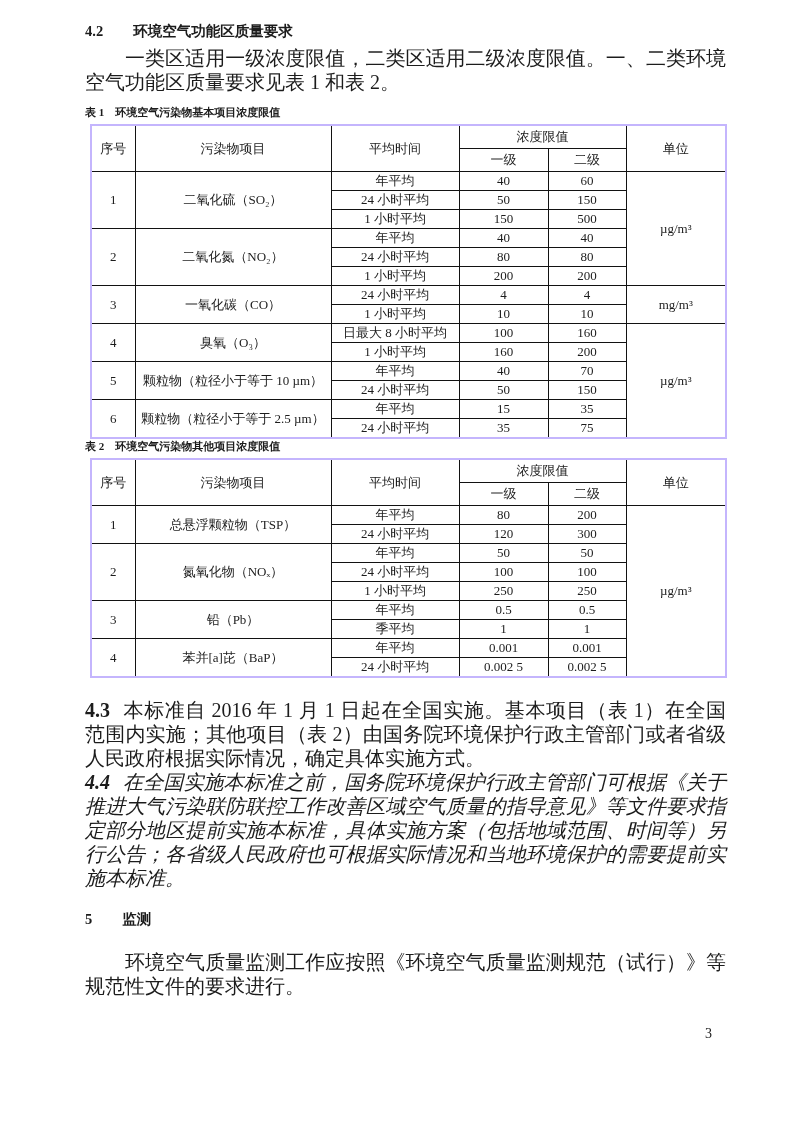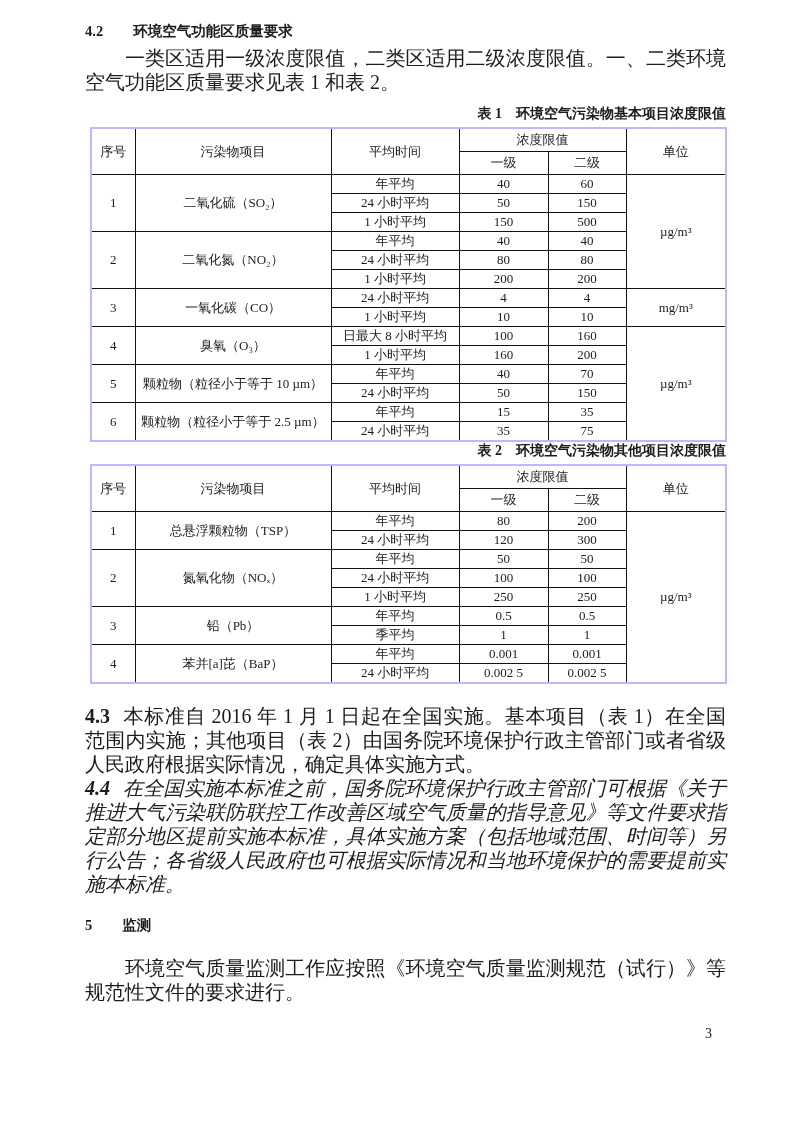--- a/index.html
+++ b/index.html
@@ -18,21 +18,21 @@
   .sec-heading .sec-num { margin-right:30px; }
 
   .para { font-size:20px; line-height:24px; margin:0; text-align:justify; }
   .indent { text-indent:2em; }
   .p42 { margin-top:5px; }
   .p43 { margin-top:20px; }
   .p44 { margin-top:0;font-style:italic; }
   .p5  { margin-top:21px; }
   .para .sec-num { font-weight:bold; margin-right:13px; }
 
-  .table-title { text-align:right; font-weight:bold; font-size:14px; }
+  .table-title { text-align:left; font-weight:bold; font-size:11px; }
   .tt1 { margin-top:11px; }
   .tt2 { }
 
   table.limits {
     border-collapse:collapse; table-layout:fixed; width:635px;
     margin-left:5px; margin-top:4px; border:2px solid #c4b5fd; font-size:13px;
   }
   table.limits th, table.limits td {
     border:1px solid #121212; text-align:center; vertical-align:middle;
     font-weight:normal; padding:0 3px; overflow:hidden; white-space:nowrap;

